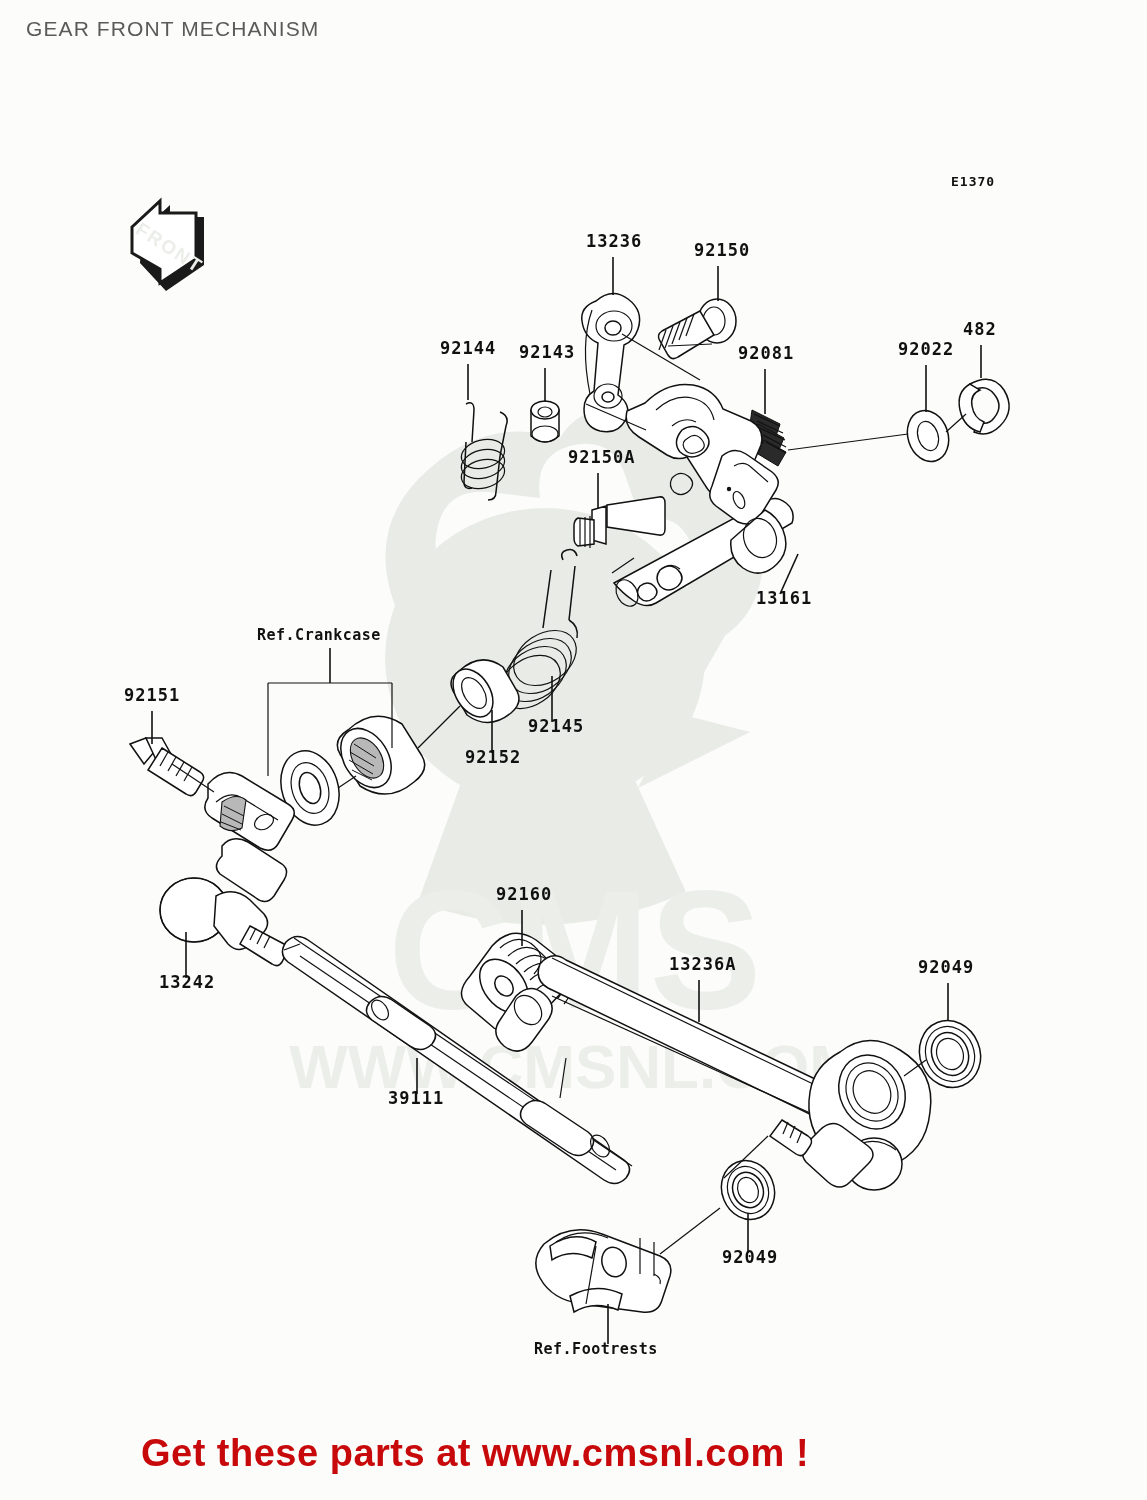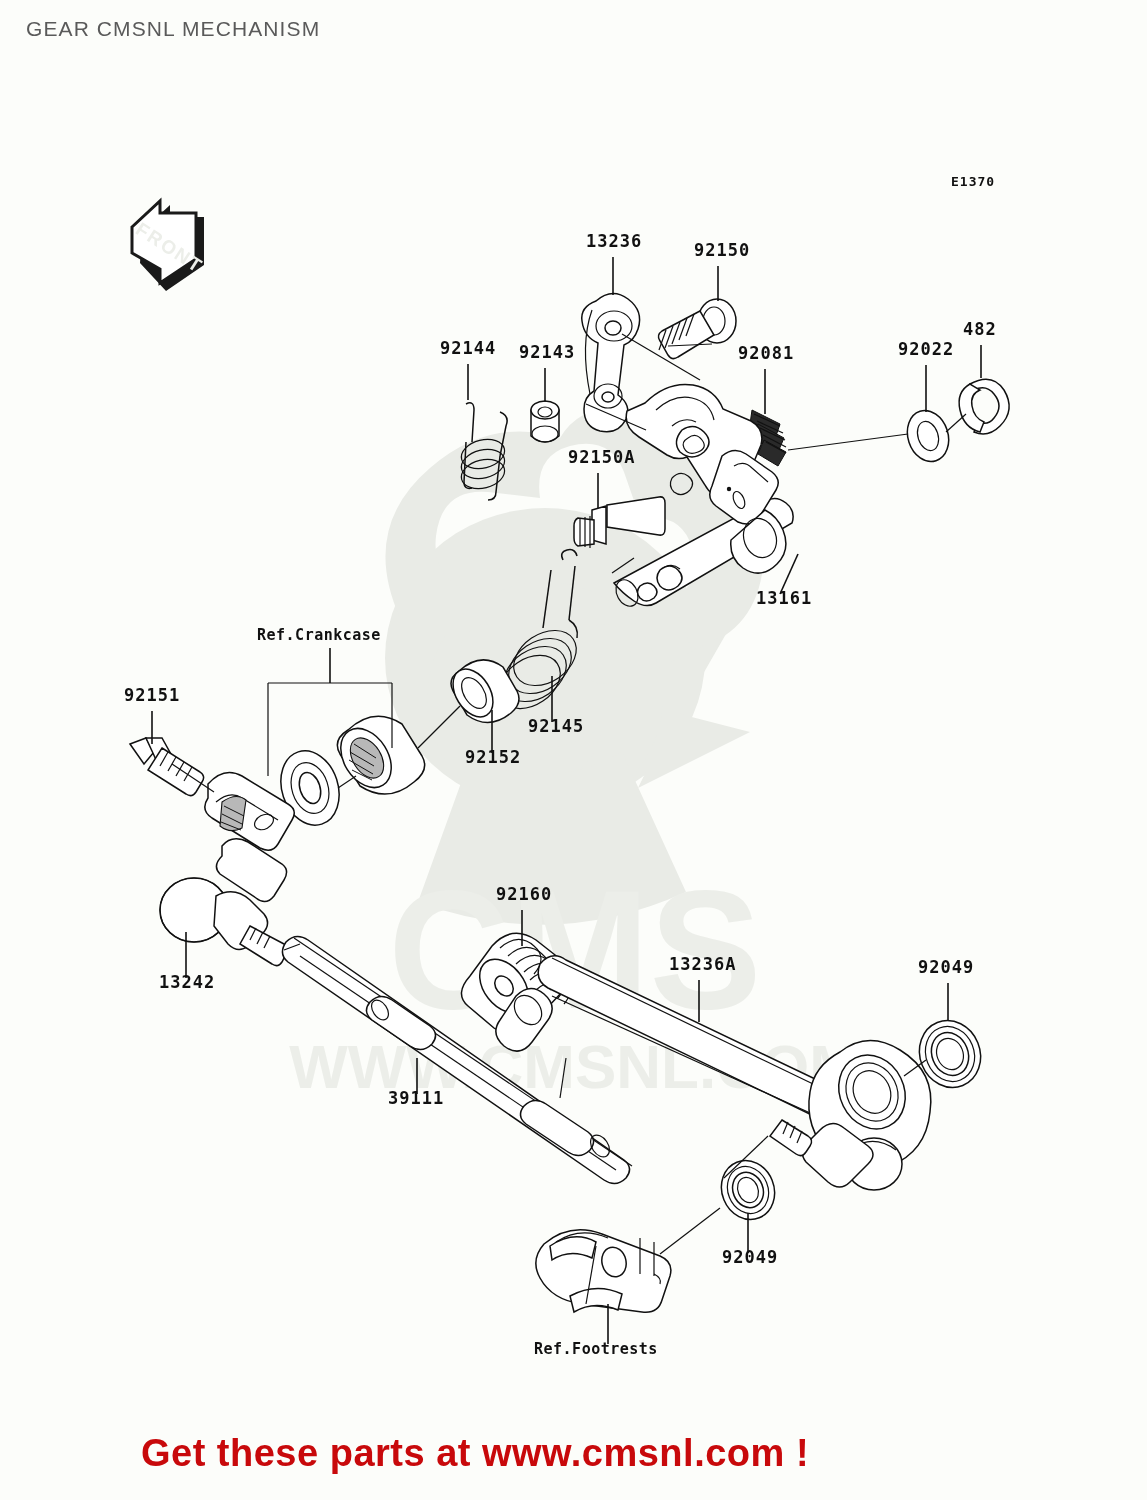--- a/index.html
+++ b/index.html
@@ -69,21 +69,21 @@
   .wm{fill:#e9ebe6;}
   .wm-txt{
     fill:#eceee9;
     font-family:"Liberation Sans",sans-serif;
     font-weight:700;
   }
 </style>
 </head>
 <body>
 
-<div id="page-title">GEAR CMSNL MECHANISM</div>
+<div id="page-title">GEAR FRONT MECHANISM</div>
 
 <div id="diagram-area">
 <svg id="diagram-svg" width="1147" height="1330" viewBox="0 0 1147 1330" xmlns="http://www.w3.org/2000/svg">
 
   <g opacity="1">
 
     <ellipse class="wm" cx="545" cy="600" rx="160" ry="150"></ellipse>
     <ellipse class="wm" cx="545" cy="640" rx="118" ry="116" fill="#fcfdfa"></ellipse>
     <path class="wm" d="M400 560 q-40 -90 30 -150 q60 -52 130 -30 q20 -34 66 -30 q70 6 84 70 q64 22 52 96 q-10 60 -70 76 l-20 -50 q30 -16 20 -52 q-10 -36 -52 -30 l-16 -46 q-14 -36 -54 -26 q-36 10 -30 52 l-52 -6 q-46 -4 -52 44 q-4 36 24 52z"></path>
     <ellipse class="wm" cx="487" cy="596" rx="27" ry="30"></ellipse>

